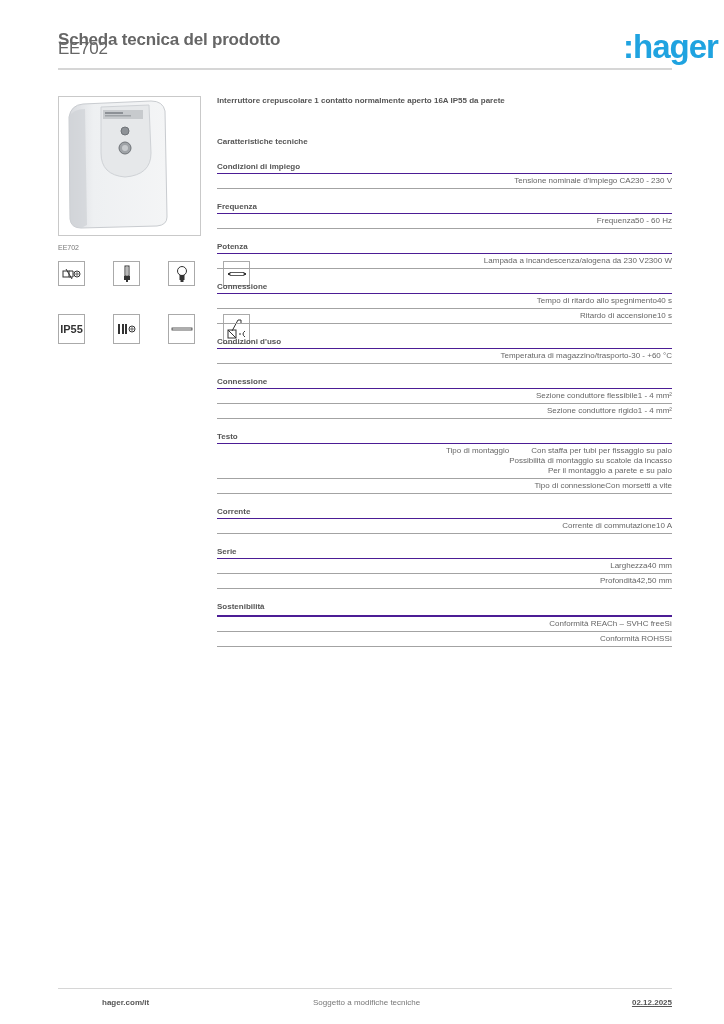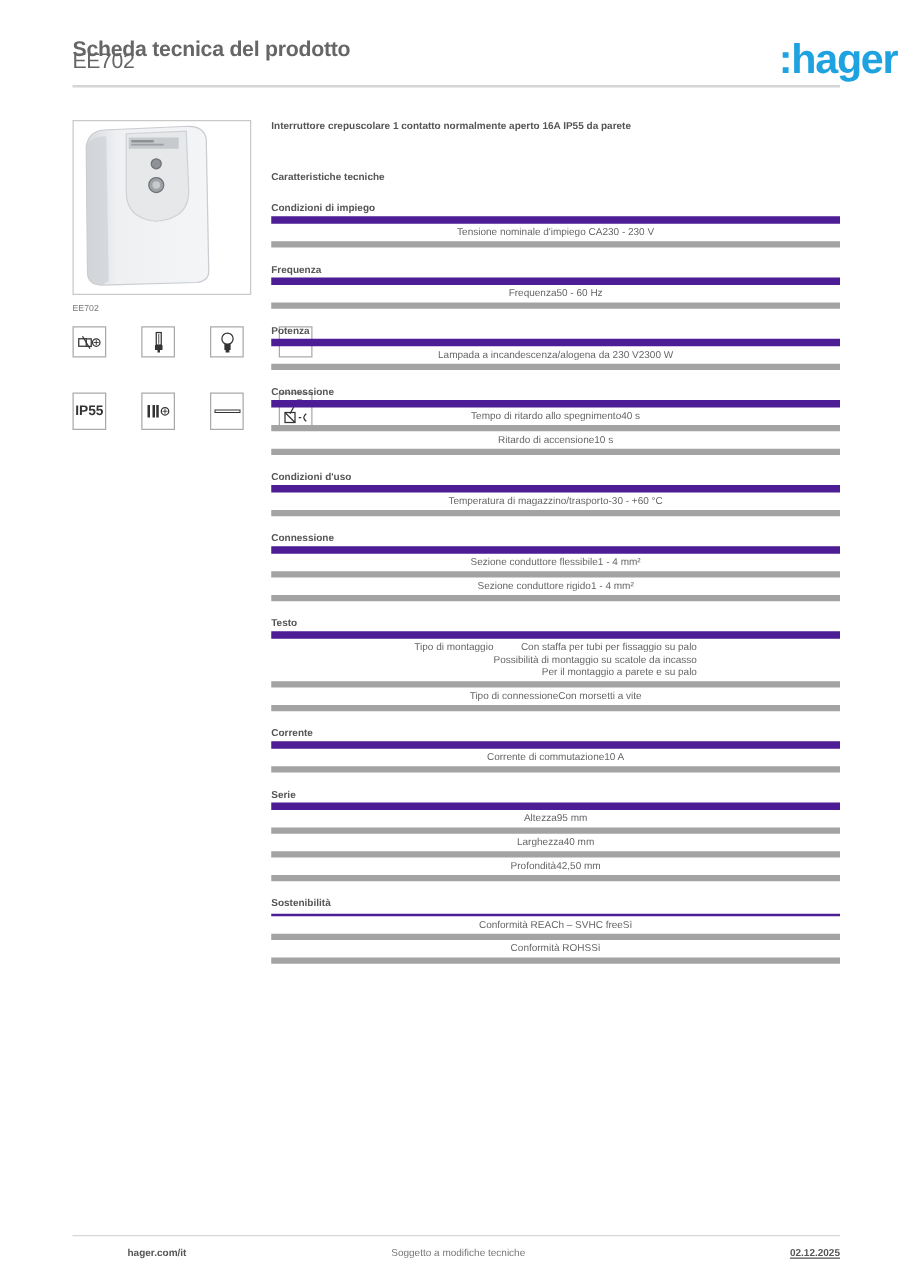--- a/index.html
+++ b/index.html
@@ -14,22 +14,22 @@
 
   .icon-grid { position: absolute; left: 58px; top: 261px; width: 143px; display: grid; grid-template-columns: repeat(4, 27px); grid-column-gap: 11px; grid-row-gap: 10px; gap: 28px; }
   .icon-cell { width: 27px; height: 25px; border: 1px solid #aaa; box-sizing: border-box; display: flex; align-items: center; justify-content: center; }
   .icon-cell.big { height: 30px; }
   .ip-text { font-size: 11px; font-weight: bold; color: #333; }
 
   .content { position: absolute; left: 217px; top: 96px; width: 455px; }
   .product-desc { font-size: 8px; font-weight: bold; color: #555; height: 10px; line-height: 10px; }
   .section-heading { font-size: 8px; font-weight: bold; color: #555; margin-top: 31px; height: 10px; line-height: 10px; }
   .group { margin-top: 0; }
-  .group-title { font-size: 8px; font-weight: bold; color: #555; height: 13px; line-height: 13px; border-bottom: 6px solid #4c1d95; }
-  .row { display: flex; justify-content: center; font-size: 8px; color: #666; border-bottom: 5px solid #a3a3a3; padding: 2px 0 2px 0; line-height: 10px; }
+  .group-title { font-size: 8px; font-weight: bold; color: #555; height: 13px; line-height: 13px; border-bottom: 1px solid #4c1d95; }
+  .row { display: flex; justify-content: flex-end; font-size: 8px; color: #666; border-bottom: 1px solid #a3a3a3; padding: 2px 0 2px 0; line-height: 10px; }
   .row .val { text-align: right; white-space: pre-line; }
   .gap { height: 11px; }
 
   .footer-rule { position: absolute; left: 58px; top: 988px; width: 614px; height: 1px; background: #d6d6d6; }
   .footer-left { position: absolute; left: 58px; top: 998px; font-size: 8px; font-weight: bold; color: #555; margin-left: 44px; }
   .footer-center { position: absolute; left: 313px; top: 998px; font-size: 8px; color: #777; }
   .footer-right { position: absolute; right: 52px; top: 998px; font-size: 8px; font-weight: bold; color: #555; text-decoration: underline; }
 </style>
 </head>
 <body>
@@ -210,24 +210,20 @@
     <div class="row">
         <span>Corrente di commutazione</span>
         <span class="val">10 A</span>
       </div>
   </div>
   <div class="gap"></div>
 
   <div class="group">
     <div class="group-title">Serie</div>
     <div class="row">
-        <span>Altezza</span>
-        <span class="val">95 mm</span>
-      </div>
-    <div class="row">
         <span>Larghezza</span>
         <span class="val">40 mm</span>
       </div>
     <div class="row">
         <span>Profondità</span>
         <span class="val">42,50 mm</span>
       </div>
   </div>
   <div class="gap"></div>
 

